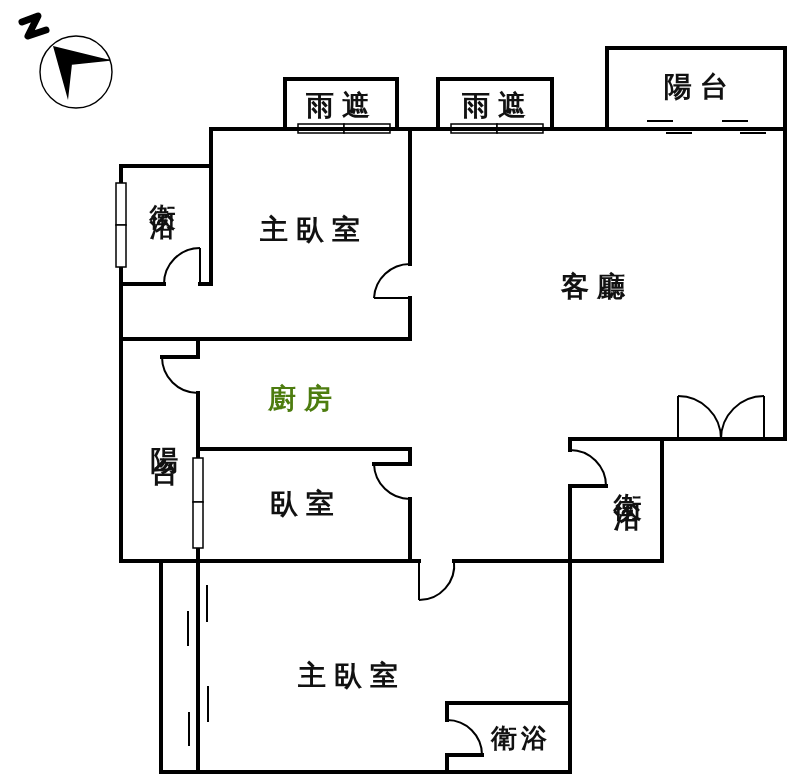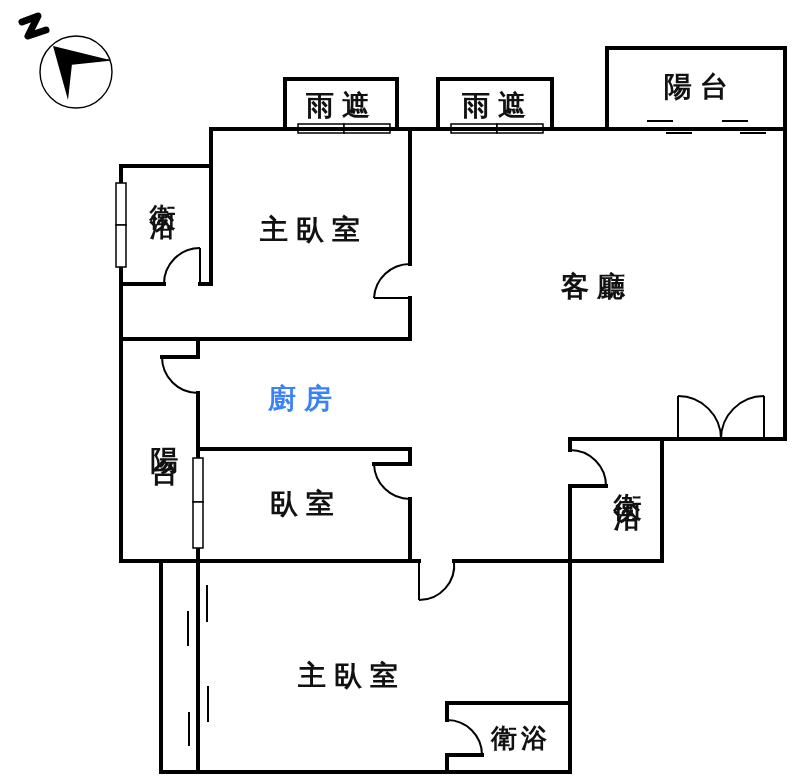--- a/index.html
+++ b/index.html
@@ -7,21 +7,21 @@
          font-family: "DejaVu Serif", "Liberation Serif", serif; }
   #plan { position: absolute; left: 0; top: 0; width: 800px; height: 784px; }
   .wall { stroke: #000; stroke-width: 4; fill: none; stroke-linecap: square; }
   .thin { stroke: #000; stroke-width: 2; fill: none; }
   .hair { stroke: #000; stroke-width: 1.4; fill: none; }
   .win  { stroke: #000; stroke-width: 1.5; fill: #fff; }
   .label { position: absolute; color: #111; font-weight: bold; font-size: 28px;
            letter-spacing: 8px; white-space: nowrap; line-height: 1; }
   .label.sm { font-size: 26px; letter-spacing: 4px; }
   .label.v { writing-mode: vertical-rl; letter-spacing: 10px; }
-  .label.kitchen { color: #3b82f6; }
+  .label.kitchen { color: #4d7c0f; }
 </style>
 </head>
 <body>
 
 <svg id="plan" viewBox="0 0 800 784" xmlns="http://www.w3.org/2000/svg">
 
   <g>
     <circle cx="76" cy="72" r="36" class="hair"></circle>
     <polygon points="53,46 110,60 72,64 68,100" fill="#000"></polygon>
     <polyline points="72,64 110,60" class="hair"></polyline>

